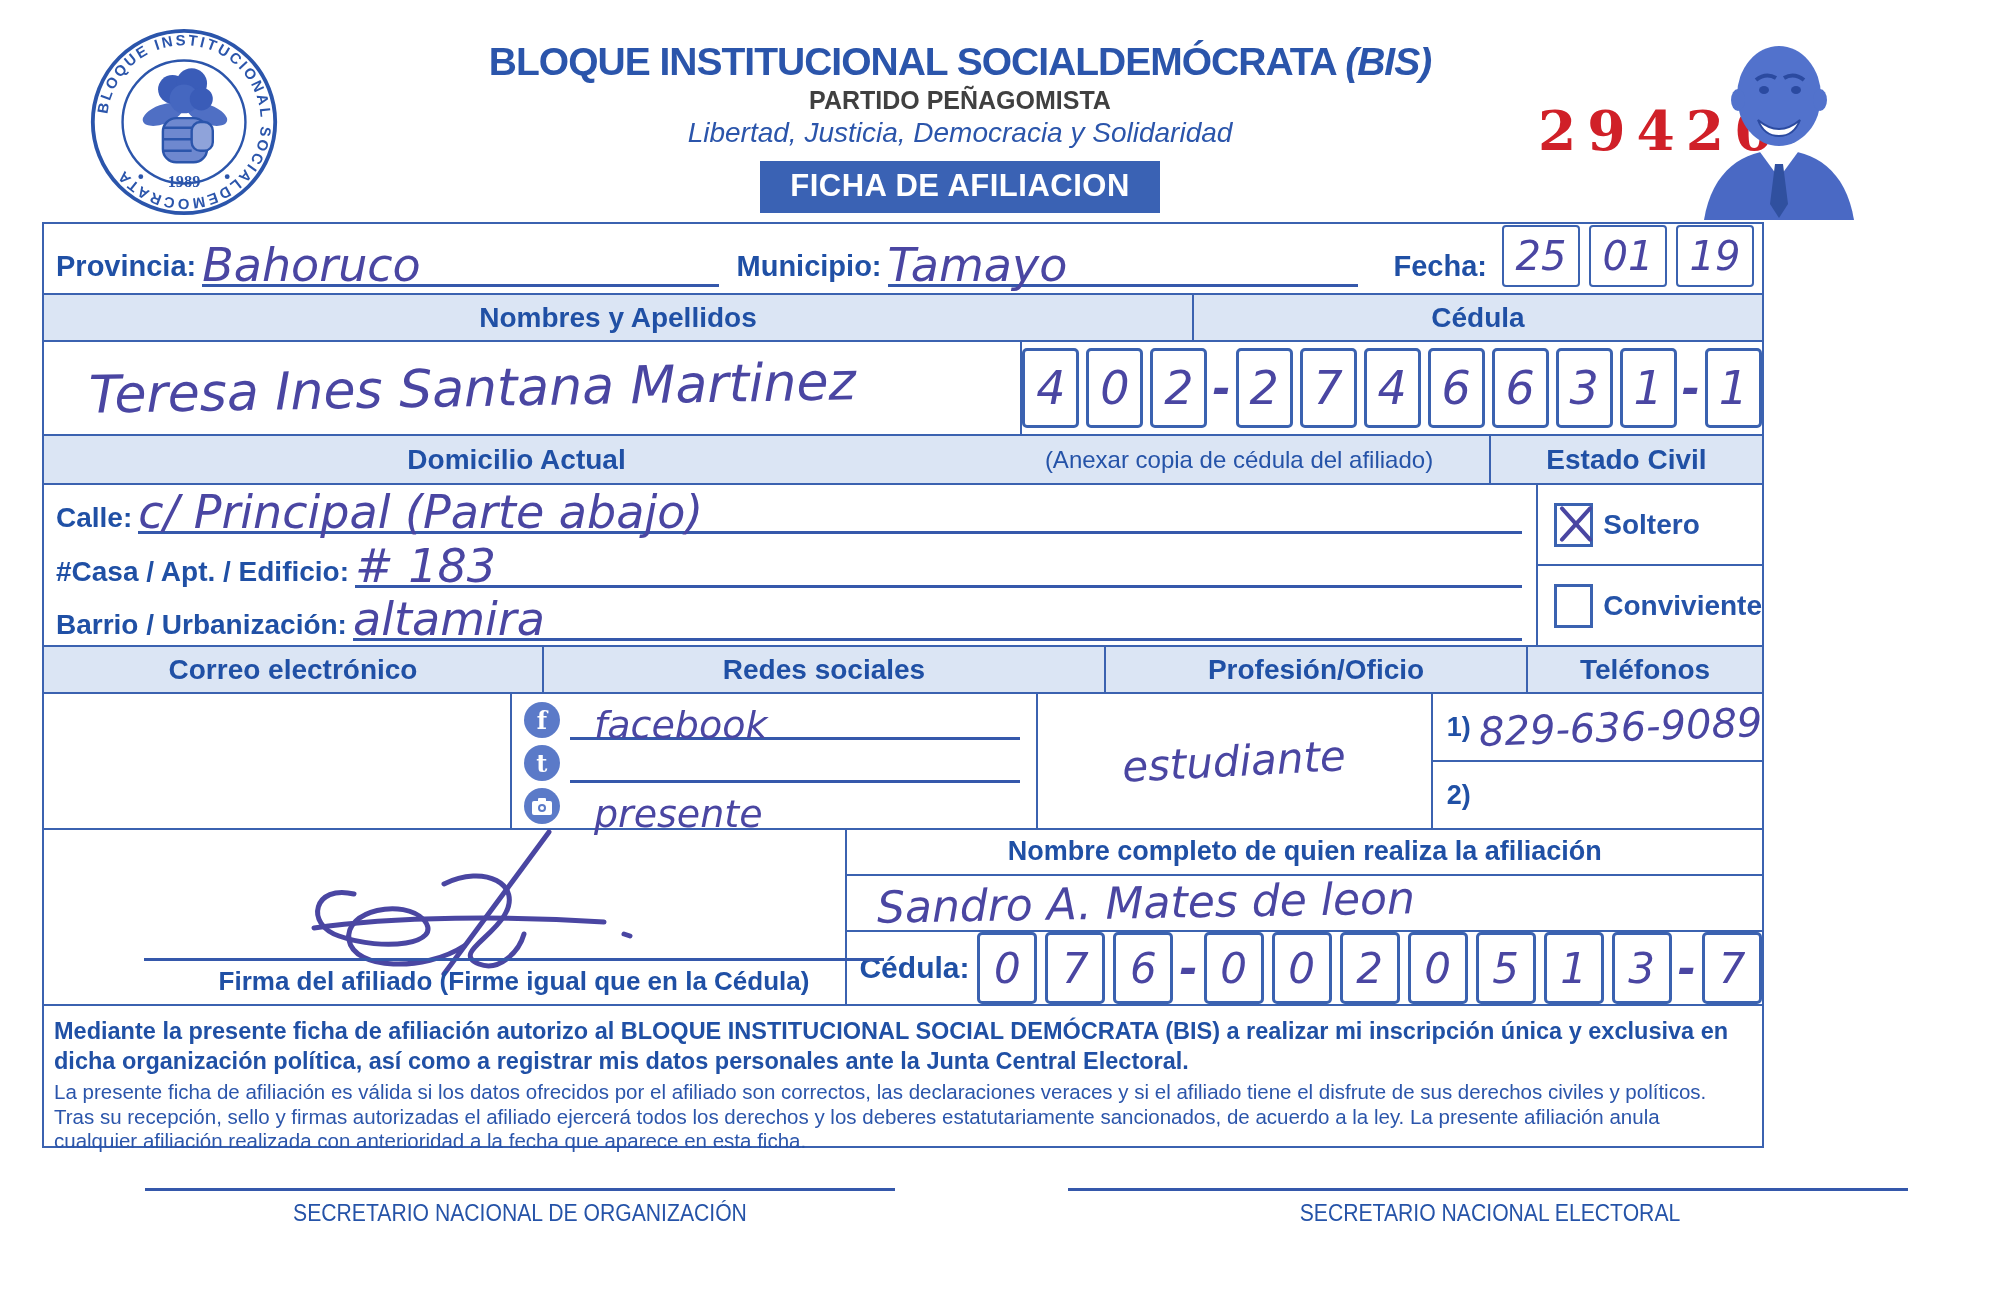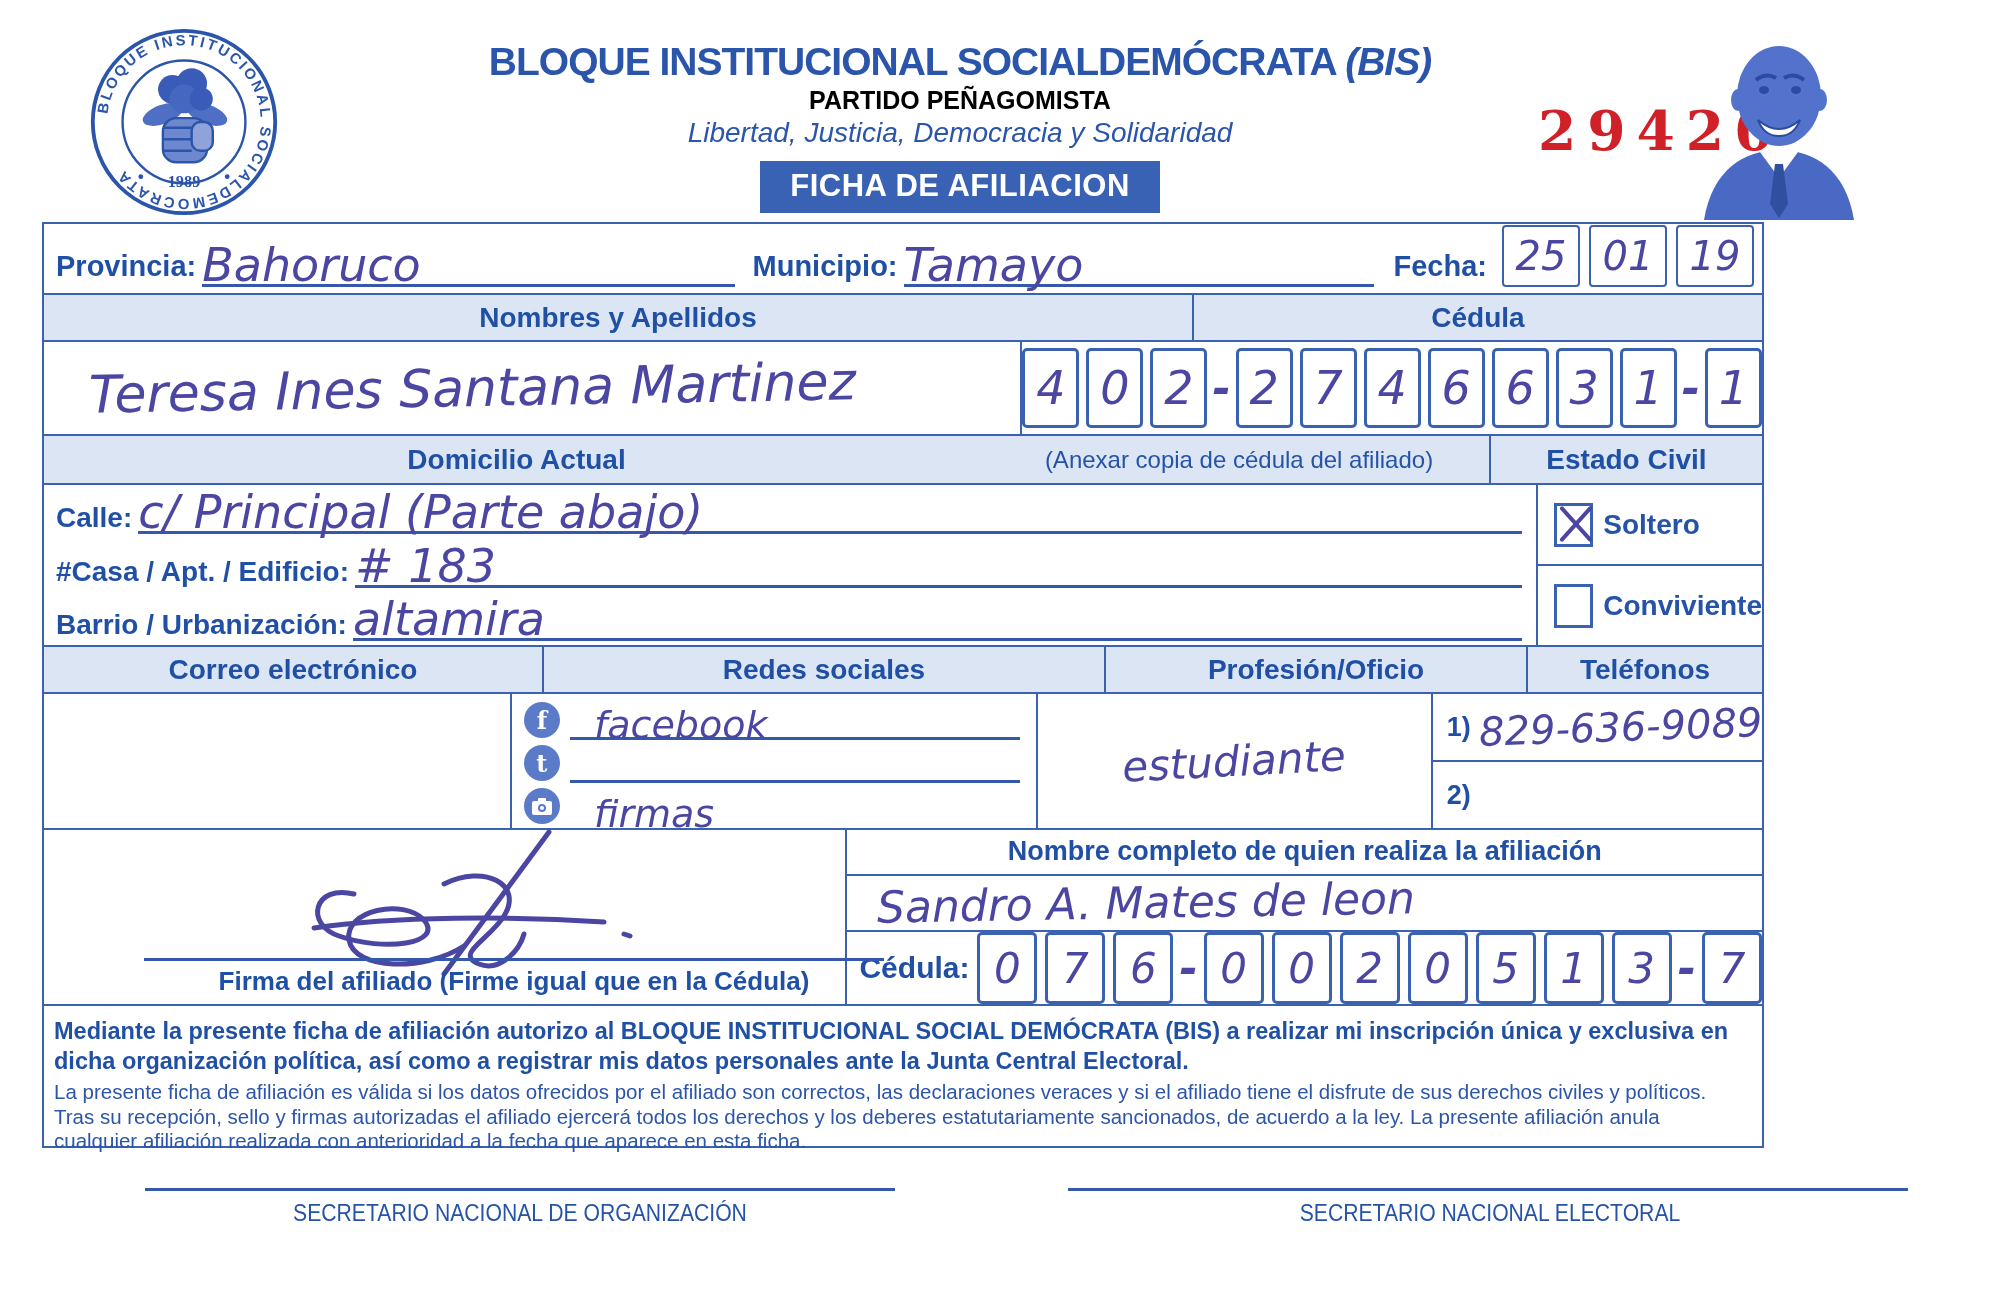--- a/index.html
+++ b/index.html
@@ -3,21 +3,21 @@
 <meta charset="utf-8">
 <style>
   html,body{margin:0;padding:0;background:#e8e8e8;}
   .page{position:relative;width:2000px;height:1294px;background:#ffffff;overflow:hidden;
         font-family:"Liberation Sans",sans-serif;color:#2553a8;}
   
   .logo{position:absolute;left:88px;top:26px;width:192px;height:192px;}
   .title-block{position:absolute;left:360px;top:40px;width:1200px;text-align:center;}
   .org-name{font-size:39px;font-weight:bold;color:#2b55ab;letter-spacing:-1px;white-space:nowrap;}
   .org-name .bis{font-style:italic;}
-  .party{font-size:25px;font-weight:bold;color:#000000;margin-top:2px;letter-spacing:0px;}
+  .party{font-size:25px;font-weight:bold;color:#404040;margin-top:2px;letter-spacing:0px;}
   .motto{font-family:Liberation Sans, sans-serif;font-style:italic;font-size:28px;color:#2b55ab;margin-top:2px;}
   .ficha-band{display:inline-block;background:#3a62b4;color:#ffffff;font-weight:bold;font-size:31px;
               padding:7px 30px 9px 30px;margin-top:12px;letter-spacing:.5px;}
   .serial{position:absolute;left:1538px;top:98px;font-family:"DejaVu Serif",serif;font-weight:bold;
           font-size:55px;color:#d02028;letter-spacing:11px;}
   .photo{position:absolute;left:1698px;top:28px;width:162px;height:192px;}
   
   .hw{font-family:"DejaVu Sans",sans-serif;font-style:italic;color:#4a46a2;white-space:nowrap;}
   .band{background:#dbe5f4;}
   
@@ -165,21 +165,21 @@
 
     <div class="row row-top bb">
       <span class="fld-label">Provincia:</span>
       <span class="wline" style="max-width:560px">
           <span class="hw" style="font-size:46px">Bahoruco</span>
         </span>
       <span class="fld-label" style="margin-left:18px">Municipio:</span>
       <span class="wline" style="max-width:470px">
           <span class="hw" style="font-size:46px">Tamayo</span>
         </span>
-      <span class="fld-label" style="margin-left:20px">Fecha:</span>
+      <span class="fld-label" style="margin-left:36px">Fecha:</span>
       <span class="datebox">
           <span class="hw">25</span>
         </span>
       <span class="datebox">
           <span class="hw">01</span>
         </span>
       <span class="datebox">
           <span class="hw">19</span>
         </span>
     </div>
@@ -298,21 +298,21 @@
         <div class="red-row">
           <span class="soc-circle">
             <svg width="20" height="17" viewBox="0 0 20 17">
                 <rect x="0" y="3" width="20" height="14" rx="2" fill="#fff"></rect>
                 <rect x="6" y="0" width="8" height="4" rx="1" fill="#fff"></rect>
                 <circle cx="10" cy="10" r="4" fill="#5b7ac8"></circle>
                 <circle cx="10" cy="10" r="2" fill="#fff"></circle>
               </svg>
           </span>
           <span class="red-line" style="border-bottom:none">
-              <span class="hw">firmas</span>
+              <span class="hw">presente</span>
             </span>
         </div>
       </div>
       <div class="br c3 prof-cell">
         <span class="hw">estudiante</span>
       </div>
       <div class="c4 tel-cell">
         <div class="tel-row bb">
           <span class="tel-num">1)</span>
           <span class="hw">829-636-9089</span>

